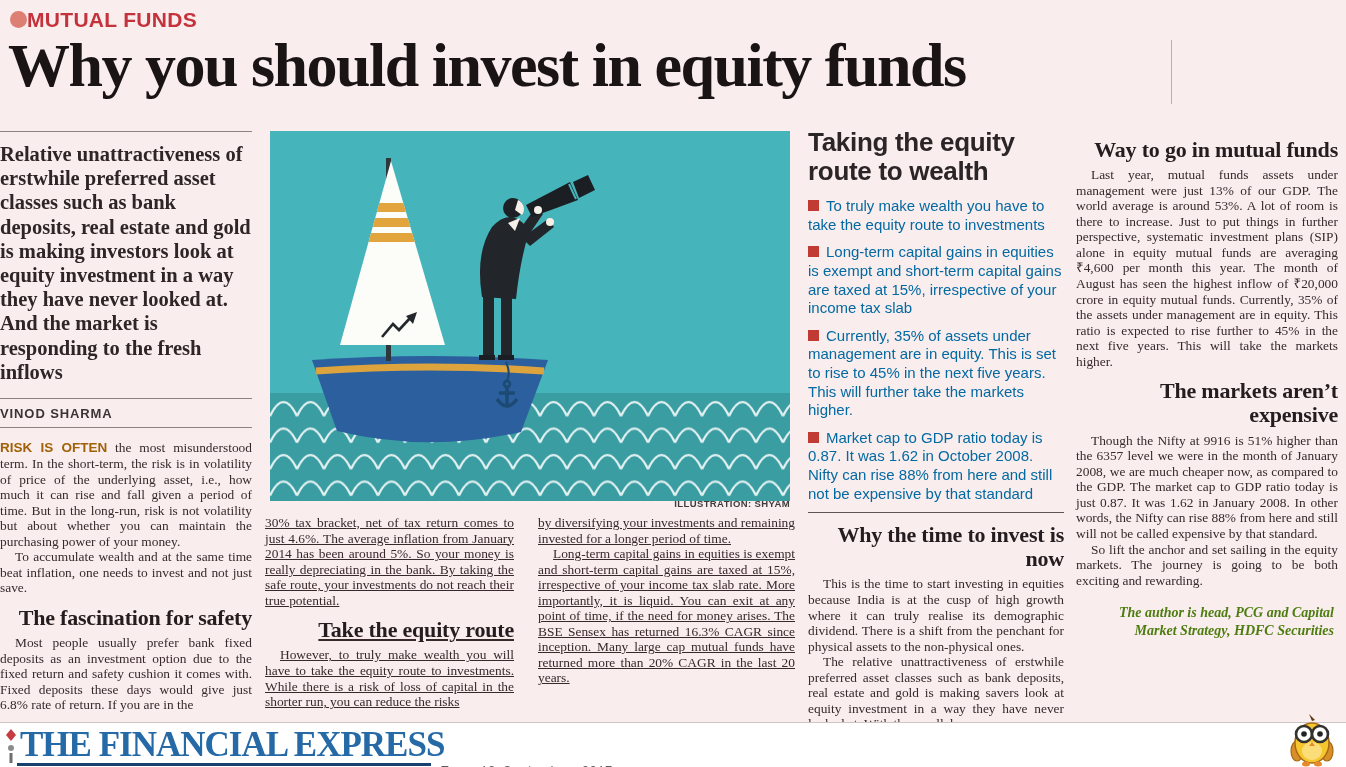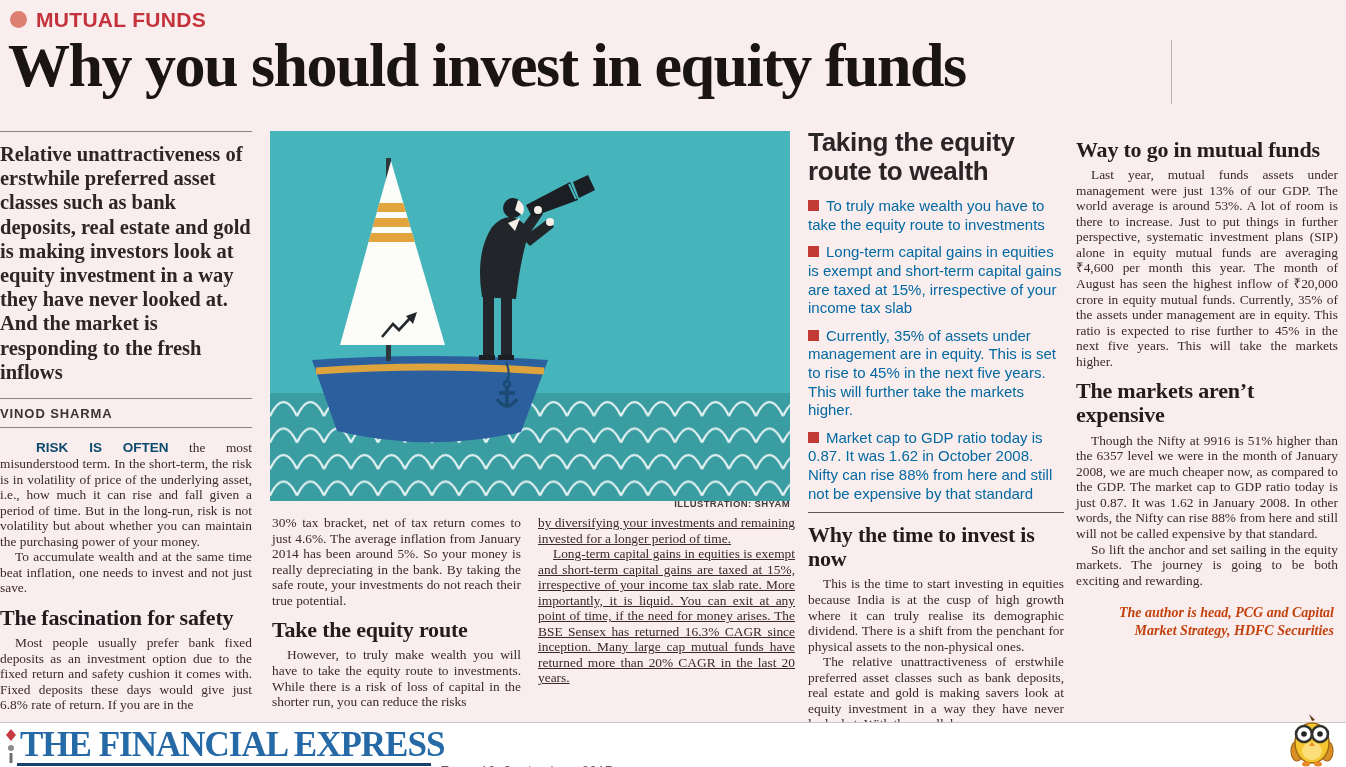--- a/index.html
+++ b/index.html
@@ -4,61 +4,61 @@
 <style>
   :root{
     --page-bg:#f9edee; --accent-red:#c4323c; --dot:#dd7f72; --bullet-red:#c13a33;
     --masthead-blue:#2569a6; --ink:#38292b; --head-ink:#1a1514; --rule:#8d8182;
   }
   *{box-sizing:border-box;margin:0;padding:0;}
   html,body{width:1346px;height:767px;}
   body{font-family:"Liberation Serif",serif;background:#fff;}
   #page{position:relative;width:1346px;height:767px;background:var(--page-bg);overflow:hidden;}
 
-  .kicker{position:absolute;left:10px;top:9px;display:flex;align-items:center;gap:9px;}
+  .kicker{position:absolute;left:10px;top:9px;display:flex;align-items:center;gap:0;}
   .kicker-dot{width:17px;height:17px;border-radius:50%;background:var(--dot);}
   .kicker-label{font:800 21px/1 "Liberation Sans",sans-serif;color:var(--accent-red);letter-spacing:.3px;}
 
   .headline{position:absolute;left:8px;top:33px;width:1250px;
     font:700 62px/1.05 "Liberation Serif",serif;letter-spacing:-1.5px;color:var(--head-ink);}
 
   .hairline-v{position:absolute;left:1171px;top:40px;width:1px;height:64px;background:#bcb0b1;}
 
   .col{position:absolute;font:13.4px/1.16 "Liberation Serif",serif;color:var(--ink);text-align:justify;}
   .col p{margin:0;}
   .col p.ind{text-indent:15px;}
   .shead{font:700 22px/1.1 "Liberation Serif",serif;letter-spacing:-.2px;color:#241c1e;
-    margin:10px 0 5px;text-align:left;}
+    margin:10px 0 5px;text-align:right;}
 
   #col1{left:0;top:131px;width:252px;}
   .standfirst{font:700 20.5px/1.18 "Liberation Serif",serif;color:#2f2527;text-align:left;
     border-top:1px solid var(--rule);padding-top:10px;}
   .byline-block{border-top:1px solid var(--rule);border-bottom:1px solid var(--rule);
     margin:14px 0 12px;padding:7px 0 6px;}
   .byline{font:700 13px/1 "Liberation Sans",sans-serif;letter-spacing:.9px;color:#3c3335;}
-  .lead-in{font:700 13.5px "Liberation Sans",sans-serif;color:#0c4a6e;margin-left:36px;}
+  .lead-in{font:700 13.5px "Liberation Sans",sans-serif;color:#a16207;}
 
   #figure{position:absolute;left:270px;top:131px;width:520px;height:370px;}
   #figure svg{display:block;}
   .fig-caption{position:absolute;left:270px;top:499px;width:520px;text-align:right;
     font:700 9.5px/1 "Liberation Sans",sans-serif;letter-spacing:.4px;color:#403c3c;}
 
-  #col2a{left:272px;top:515px;width:249px;}
+  #col2a{left:265px;top:515px;width:249px;text-decoration:underline;}
   #col2b{left:538px;top:515px;width:257px;text-decoration:underline;}
 
   #col3{left:808px;top:128px;width:256px;}
   .panel-title{font:700 26px/1.1 "Liberation Sans",sans-serif;letter-spacing:-.3px;
     color:#2b2527;margin:0 0 12px;text-align:left;}
   .bullets{list-style:none;}
   .bullets li{font:15px/1.24 "Liberation Sans",sans-serif;color:#0369a1;margin:0 0 9px;text-align:left;}
   .sq{display:inline-block;width:11px;height:11px;background:var(--bullet-red);margin-right:7px;}
   .panel-rule{border:none;border-top:1px solid #5f5354;margin:8px 0 10px;}
 
   #col4{left:1076px;top:128px;width:262px;}
-  .credit{font:italic 700 14px/1.3 "Liberation Serif",serif;color:#c2410c;
+  .credit{font:italic 700 14px/1.3 "Liberation Serif",serif;color:#4d7c0f;
     text-align:right;margin-top:16px;padding-right:4px;}
 
   #footer{position:absolute;left:0;top:722px;width:1346px;height:45px;background:#ffffff;
     border-top:1px solid #cdc4c5;}
   .fe-icon{position:absolute;left:4px;top:4px;}
   .masthead{position:absolute;left:20px;top:4px;font:700 35px/1 "Liberation Serif",serif;
     color:var(--masthead-blue);letter-spacing:-1px;white-space:nowrap;}
   .masthead-rule{position:absolute;left:17px;top:40px;width:414px;height:3px;background:#19406e;}
   .meta{position:absolute;left:441px;top:5px;font:13px/1.35 "Liberation Mono","DejaVu Sans Mono",monospace;
     color:#5d5d5d;white-space:pre;text-align:left;}

